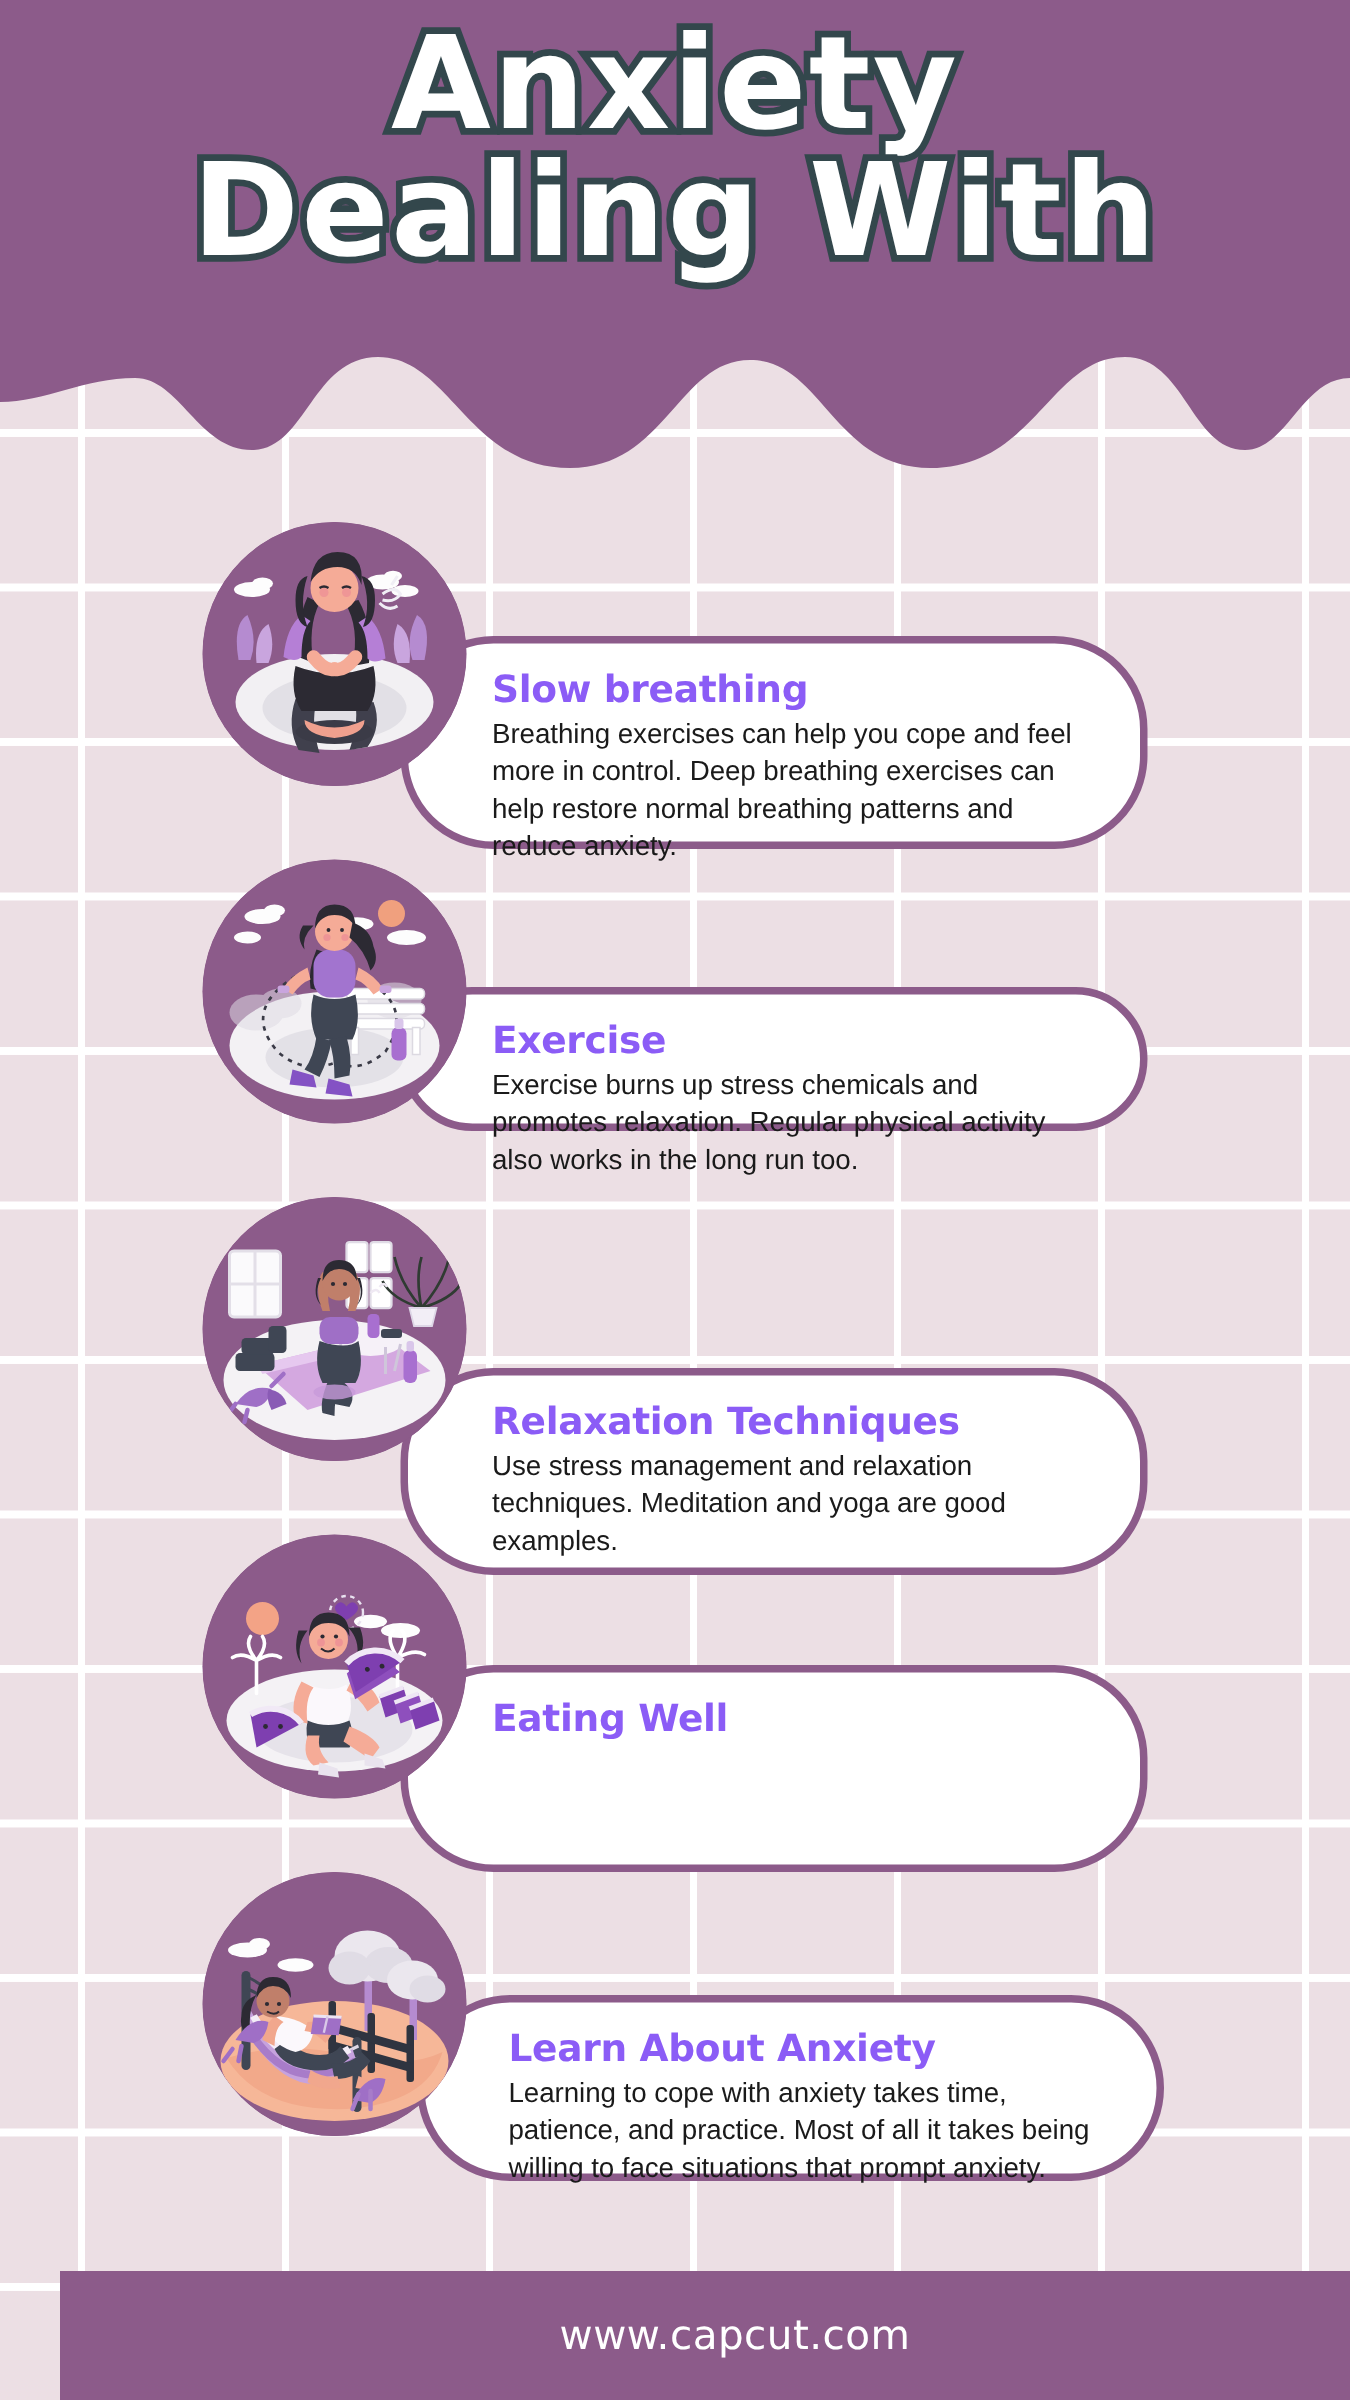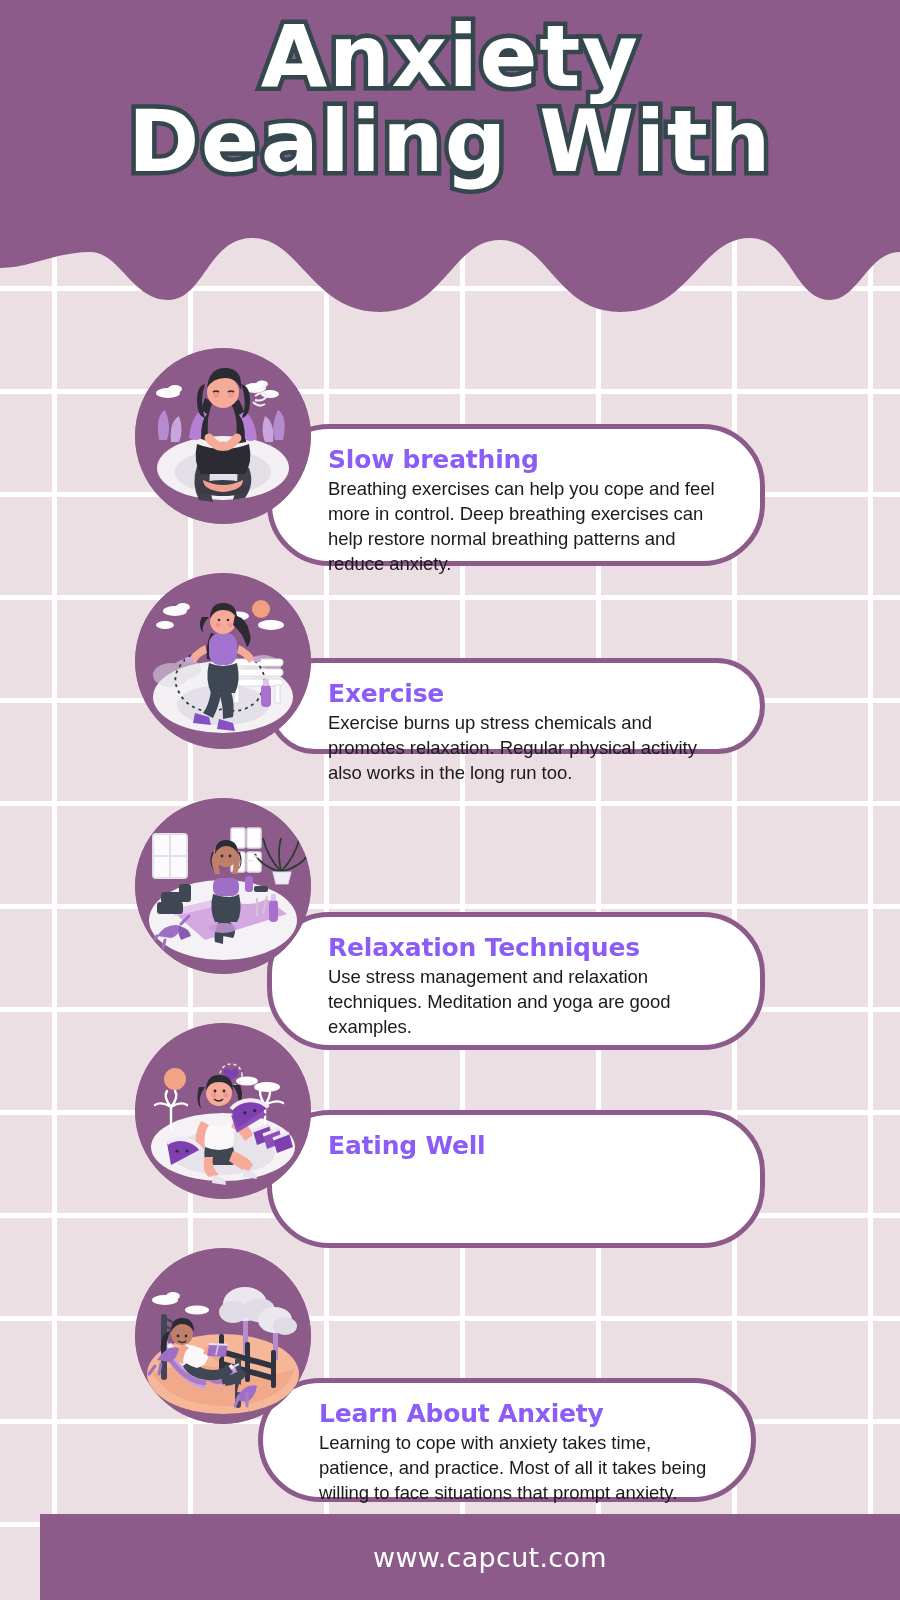--- a/index.html
+++ b/index.html
@@ -389,21 +389,21 @@
       <path d="M36 82 q-10 4-10 14 q-2 10 6 12 q-2-16 4-26z" fill="#2c2a33"></path>
       <circle cx="43" cy="88" r="1.4" fill="#2c2a33"></circle>
         <circle cx="51" cy="88" r="1.4" fill="#2c2a33"></circle>
       <path d="M43 93 q5 3 8 0" stroke="#2c2a33" stroke-width="1.3" fill="none"></path>
       <path d="M22 112 q10-16 22-12 q-2 12-10 14z" fill="#9f6fc6"></path>
       <path d="M20 118 l-6 8 M26 116 l-2 10" stroke="#9f6fc6" stroke-width="3" stroke-linecap="round"></path>
       <path d="M100 152 q10-18 22-14 q-2 12-10 16z" fill="#9f6fc6"></path>
       <path d="M104 148 l-4 10 M112 146 l0 12" stroke="#a87cc9" stroke-width="3" stroke-linecap="round"></path>
     </svg>
   </div>
-  <div class="card" style="left:258px;top:1330px;width:498px;height:124px;margin-top:48px;">
+  <div class="card" style="left:278px;top:1330px;width:498px;height:124px;">
     <h2>Learn About Anxiety</h2>
     <p>Learning to cope with anxiety takes time, patience, and practice. Most of all it takes being willing to face situations that prompt anxiety.</p>
   </div>
 
   <div class="footer">
     <span>www.capcut.com</span>
   </div>
 
 </div>
 

